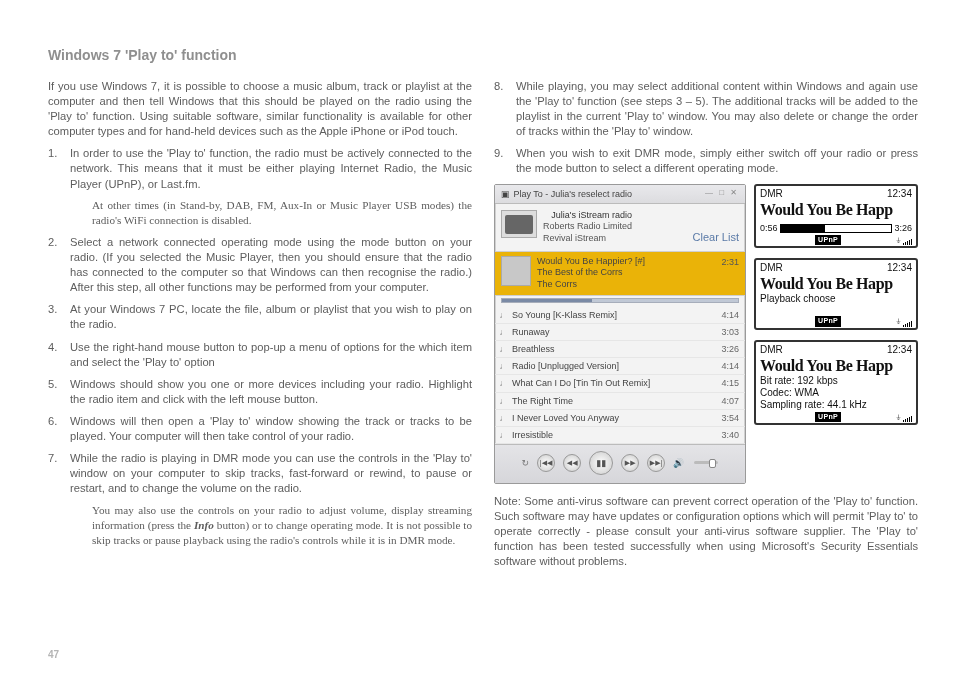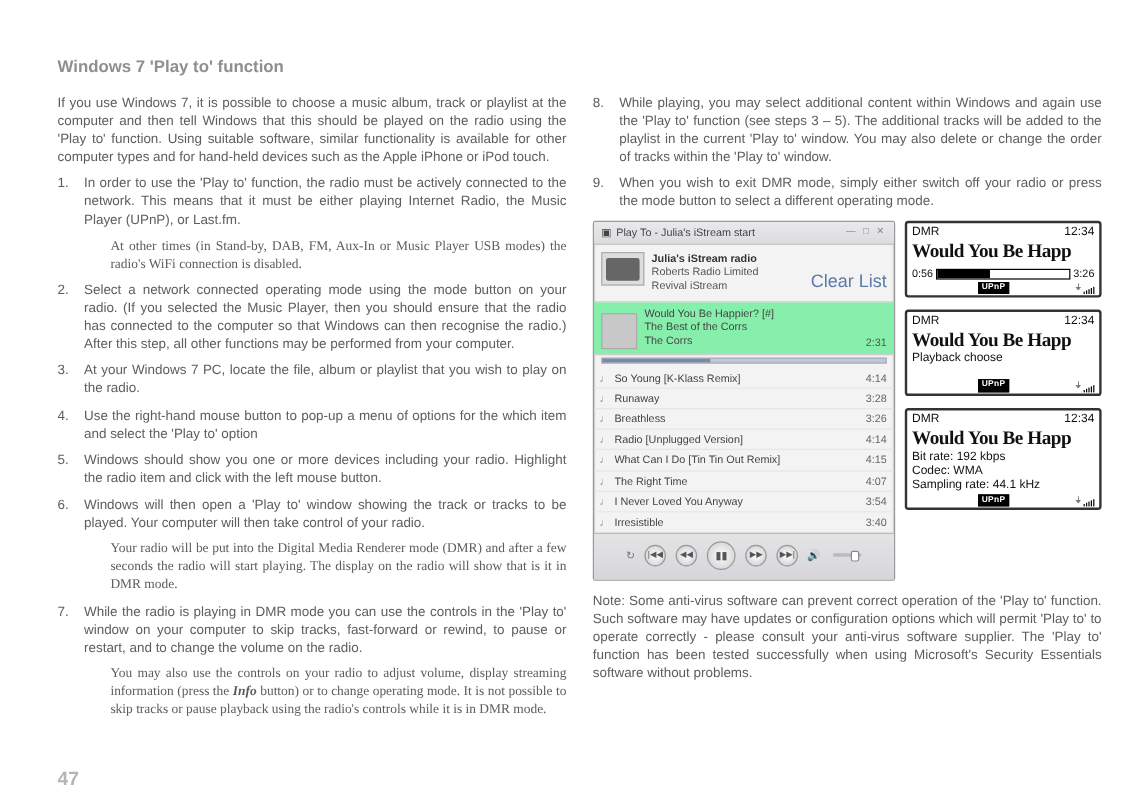--- a/index.html
+++ b/index.html
@@ -45,21 +45,21 @@
     content: counter(mainStep) ".";
     position: absolute;
     left: 0;
     top: 0;
   }
   ol.steps.continue { counter-reset: mainStep 7; }
   .indent { margin-left: 22px !important; font-family: Liberation Serif, serif; }
   .page-num {
     font-weight: bold;
     color: #b5b5b5;
-    font-size: 16px;
+    font-size: 10px;
     margin-top: 4px;
   }
   em.info { font-style: italic; font-weight: bold; }
 
   
   .play-to-ui {
     display: flex;
     gap: 8px;
     margin: 4px 0 10px 0;
   }
@@ -87,25 +87,25 @@
     gap: 6px;
     align-items: flex-start;
     border-bottom: 1px solid #cfcfcf;
   }
   .thumb {
     width: 34px; height: 26px; border:1px solid #aaa; background:#ddd;
     position: relative; overflow:hidden;
   }
   .thumb::after { content:""; position:absolute; inset:4px 3px 3px 3px; background:#666; border-radius:2px; }
   .meta { font-size: 9px; line-height: 1.3; color:#555; }
-  .meta .strong { font-weight: bold; color:#333; }
-  .clear-list { margin-left:auto; font-size:15px; color:#5a7aa7; align-self:flex-end; }
+  .meta .strong { font-weight: normal; color:#333;text-align:right; }
+  .clear-list { margin-left:auto; font-size:11px; color:#5a7aa7; align-self:flex-end; }
   .now-playing {
-    display:flex; padding: 4px 6px; gap:6px; align-items:flex-end;
-    background:#86efac; border-bottom:1px solid #cfcfcf; font-size:9px;
+    display:flex; padding: 4px 6px; gap:6px; align-items:flex-start;
+    background:#eab308; border-bottom:1px solid #cfcfcf; font-size:9px;
   }
   .np-thumb { width:28px; height:28px; background:#c8c8c8; border:1px solid #aaa; }
   .np-info { flex:1; color:#444; line-height:1.3; }
   .np-dur { color:#555; }
   .tracklist { list-style:none; margin:0; padding:0; }
   .tracklist li {
     display:flex; align-items:center; padding:2px 6px 2px 4px;
     font-size:9px; color:#444; border-bottom:1px solid #e6e6e6;
   }
   .tracklist li .note { width:10px; text-align:center; color:#888; margin-right:3px; }
@@ -172,41 +172,40 @@
         <li>
           <span>In order to use the 'Play to' function, the radio must be actively connected to the network. This means that it must be either playing Internet Radio, the Music Player (UPnP), or Last.fm.</span>
           <p class="indent" style="margin:6px 0 0 0; padding:0;">At other times (in Stand-by, DAB, FM, Aux-In or Music Player USB modes) the radio's WiFi connection is disabled.</p>
         </li>
         <li>Select a network connected operating mode using the mode button on your radio. (If you selected the Music Player, then you should ensure that the radio has connected to the computer so that Windows can then recognise the radio.) After this step, all other functions may be performed from your computer.</li>
         <li>At your Windows 7 PC, locate the file, album or playlist that you wish to play on the radio.</li>
         <li>Use the right-hand mouse button to pop-up a menu of options for the which item and select the 'Play to' option</li>
         <li>Windows should show you one or more devices including your radio. Highlight the radio item and click with the left mouse button.</li>
         <li>
           <span>Windows will then open a 'Play to' window showing the track or tracks to be played. Your computer will then take control of your radio.</span>
-          <p class="indent" style="margin:6px 0 0 0; padding:0;">Your radio will be put into the Digital Media Renderer mode (DMR) and after a few seconds the radio will start playing. The display on the radio will show that is it in DMR mode.</p>
         </li>
         <li>
           <span>While the radio is playing in DMR mode you can use the controls in the 'Play to' window on your computer to skip tracks, fast-forward or rewind, to pause or restart, and to change the volume on the radio.</span>
           <p class="indent" style="margin:6px 0 0 0; padding:0;">You may also use the controls on your radio to adjust volume, display streaming information (press the <em class="info">Info</em> button) or to change operating mode. It is not possible to skip tracks or pause playback using the radio's controls while it is in DMR mode.</p>
         </li>
       </ol>
     </div>
 
     <div class="col col-right">
       <ol class="steps continue">
         <li>While playing, you may select additional content within Windows and again use the 'Play to' function (see steps 3 – 5). The additional tracks will be added to the playlist in the current 'Play to' window. You may also delete or change the order of tracks within the 'Play to' window.</li>
         <li>When you wish to exit DMR mode, simply either switch off your radio or press the mode button to select a different operating mode.</li>
       </ol>
 
       <div class="play-to-ui">
 
         <div class="play-to-win">
           <div class="win-title">
             <span>▣</span>
-            <span>Play To - Julia's iStream start</span>
+            <span>Play To - Julia's reselect radio</span>
             <span class="win-ctrl">— □ ✕</span>
           </div>
           <div class="header-block">
             <div class="thumb"></div>
             <div class="meta">
               <div class="strong">Julia's iStream radio</div>
               <div>Roberts Radio Limited</div>
               <div>Revival iStream</div>
             </div>
             <div class="clear-list">Clear List</div>
@@ -225,21 +224,21 @@
             </div>
           <ul class="tracklist" id="tracklist">
               <li>
                 <span class="note">♩</span>
                 <span class="ttl">So Young [K-Klass Remix]</span>
                 <span class="dur">4:14</span>
               </li>
               <li>
                 <span class="note">♩</span>
                 <span class="ttl">Runaway</span>
-                <span class="dur">3:28</span>
+                <span class="dur">3:03</span>
               </li>
               <li>
                 <span class="note">♩</span>
                 <span class="ttl">Breathless</span>
                 <span class="dur">3:26</span>
               </li>
               <li>
                 <span class="note">♩</span>
                 <span class="ttl">Radio [Unplugged Version]</span>
                 <span class="dur">4:14</span>

